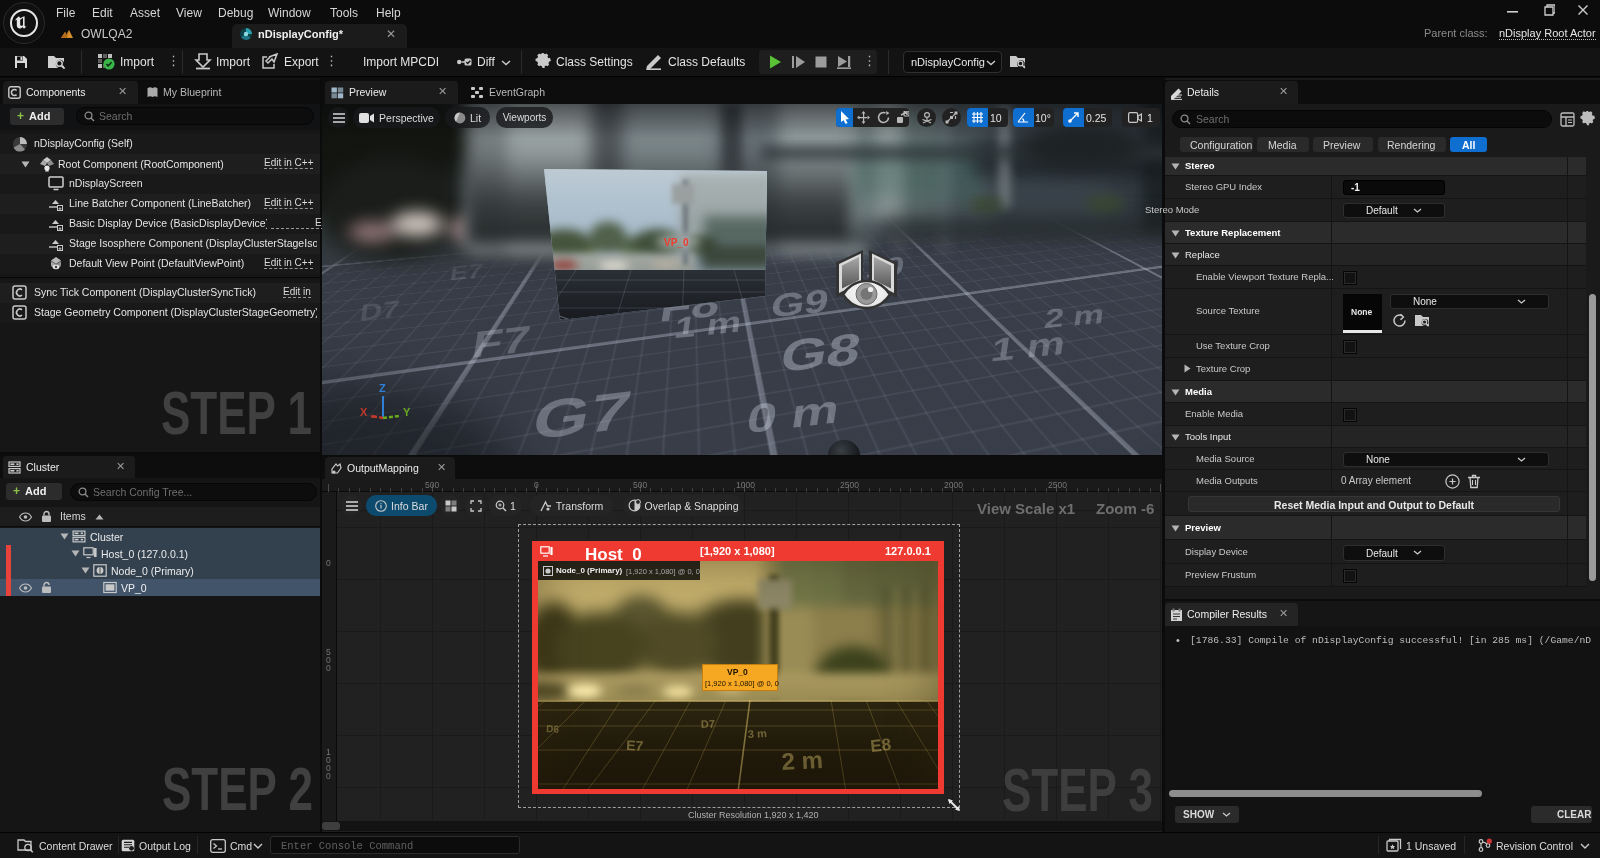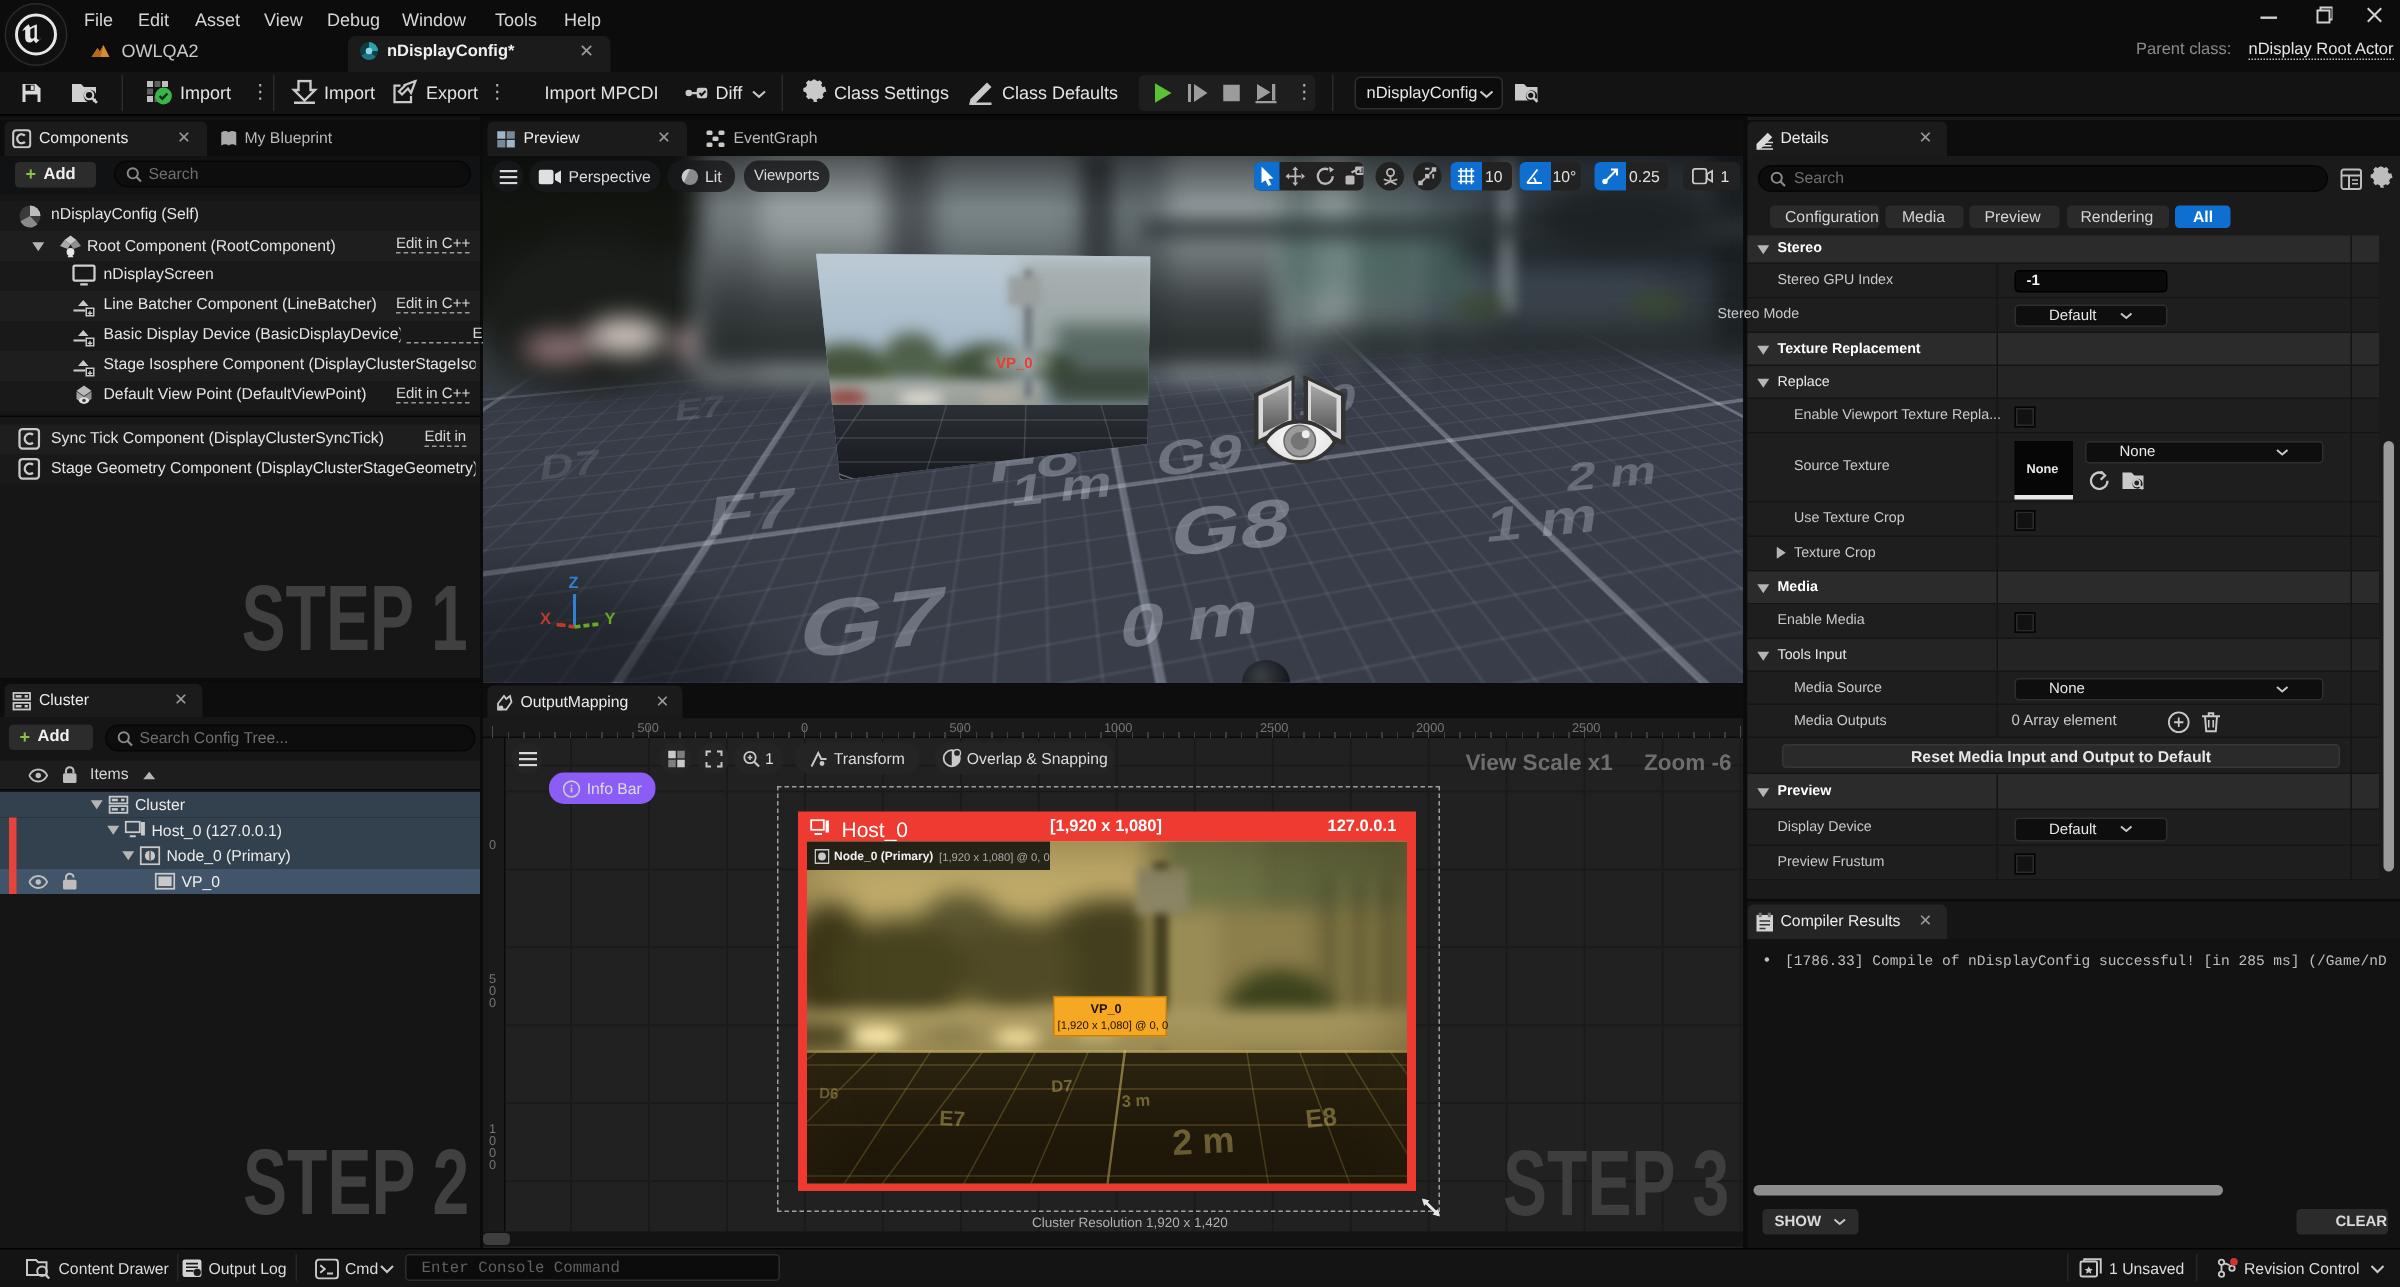--- a/index.html
+++ b/index.html
@@ -612,21 +612,21 @@
 <div class="abs" style="left:326px;top:748px;font-size:8.5px;color:#757575;line-height:8px;width:8px;word-break:break-all;position:absolute;">1 0 0 0</div>
 
 <div class="abs" style="left:518px;top:524px;width:442px;height:284px;border:1px dashed #9f9f9f;"></div>
 
 <div class="abs" style="left:532px;top:541px;width:412px;height:253px;background:#ee3a30;"></div>
 <svg class="abs" style="left:540px;top:546px;" width="13" height="12" viewBox="0 0 13 12">
       <rect x="0.8" y="0.8" width="8.4" height="6.4" fill="none" stroke="#fff" stroke-width="1.2"></rect>
       <path d="M3 10h5" stroke="#fff" stroke-width="1.2"></path>
       <rect x="10.4" y="1" width="2.2" height="8" fill="#fff"></rect>
     </svg>
-<div class="txt" style="left:561px;top:545px;font-size:14px;font-weight:400;color:#fff;">Host_0</div>
+<div class="txt" style="left:585px;top:545px;font-size:17px;font-weight:700;color:#fff;">Host_0</div>
 <div class="txt" style="left:700px;top:545px;font-size:11px;font-weight:700;color:#fff;">[1,920 x 1,080]</div>
 <div class="txt" style="left:885px;top:545px;font-size:11px;font-weight:700;color:#fff;">127.0.0.1</div>
 
 <div class="abs" style="left:538px;top:561px;width:400px;height:228px;overflow:hidden;background:#a6965a;">
   <div class="abs" style="left:-12px;top:-12px;width:424px;height:165px;filter:blur(7px);background:
     radial-gradient(70px 55px at 75px 100px,#47431f 0 55%,transparent 78%),
     radial-gradient(60px 48px at 150px 95px,#504b26 0 55%,transparent 78%),
     radial-gradient(80px 60px at 215px 90px,#433f1e 0 55%,transparent 78%),
     radial-gradient(45px 40px at 115px 72px,#5b5630 0 52%,transparent 76%),
     radial-gradient(40px 60px at 28px 95px,#3d3918 0 58%,transparent 80%),
@@ -686,21 +686,21 @@
 <div class="txt" style="left:688px;top:810px;font-size:9px;color:#b0b0b0;">Cluster Resolution 1,920 x 1,420</div>
 
 <div class="abs" style="left:322px;top:821px;width:840px;height:10px;background:#131313;"></div>
 <div class="abs" style="left:322px;top:822px;width:18px;height:8px;background:#3e3e3e;border-radius:3px;"></div>
 
 <div class="pill" style="left:341px;top:495px;width:21px;height:21px;border-radius:50%;background:#242424;">
       <svg width="12" height="10" viewBox="0 0 12 10">
         <path d="M0 1h12M0 5h12M0 9h12" stroke="#d8d8d8" stroke-width="1.5"></path>
       </svg>
     </div>
-<div class="pill" style="left:366px;top:515px;width:71px;height:21px;background:#8b5cf6;"><svg width="12" height="12" viewBox="0 0 12 12" style="margin-right:4px;">
+<div class="pill" style="left:366px;top:495px;width:71px;height:21px;background:#0c4a6e;"><svg width="12" height="12" viewBox="0 0 12 12" style="margin-right:4px;">
         <circle cx="6" cy="6" r="5.3" fill="none" stroke="#c9c9c9" stroke-width="1.1"></circle>
         <path d="M6 5v3.4M6 3.2v1" stroke="#c9c9c9" stroke-width="1.2"></path>
       </svg>Info Bar</div>
 <div class="pill" style="left:440px;top:495px;width:21px;height:21px;background:#242424;">
       <svg width="12" height="12" viewBox="0 0 12 12">
         <g fill="#c9c9c9">
           <rect x="0.5" y="0.5" width="5" height="5"></rect>
           <rect x="6.5" y="0.5" width="5" height="5" opacity=".55"></rect>
           <rect x="0.5" y="6.5" width="5" height="5" opacity=".55"></rect>
           <rect x="6.5" y="6.5" width="5" height="5"></rect>

